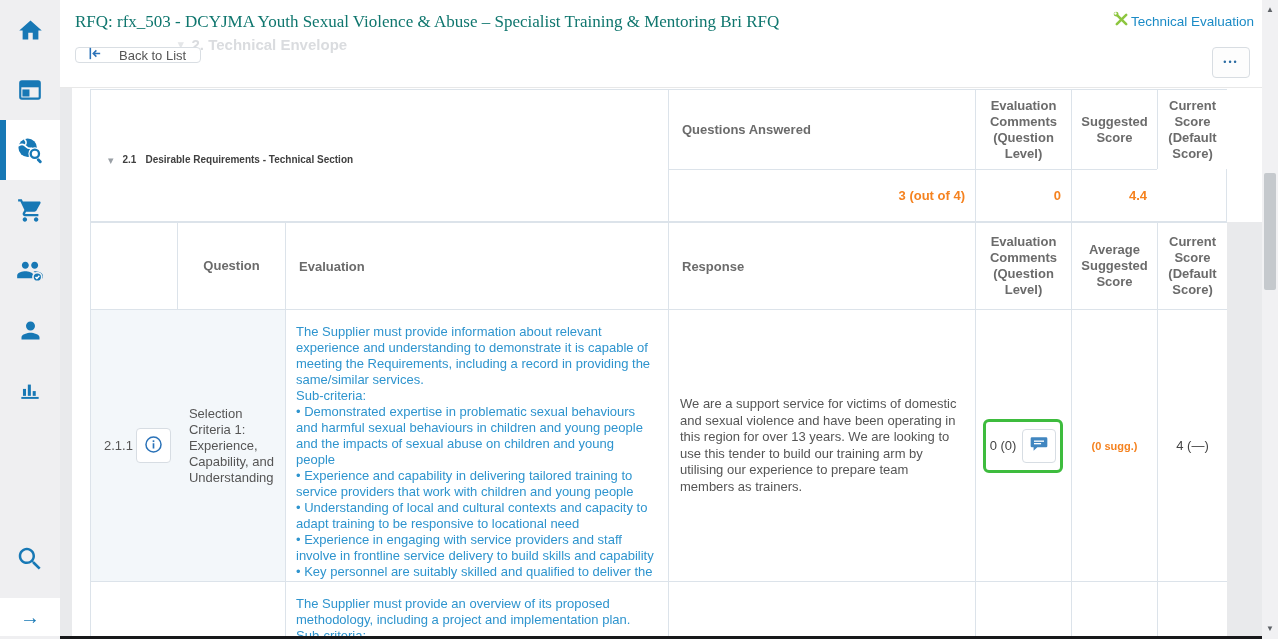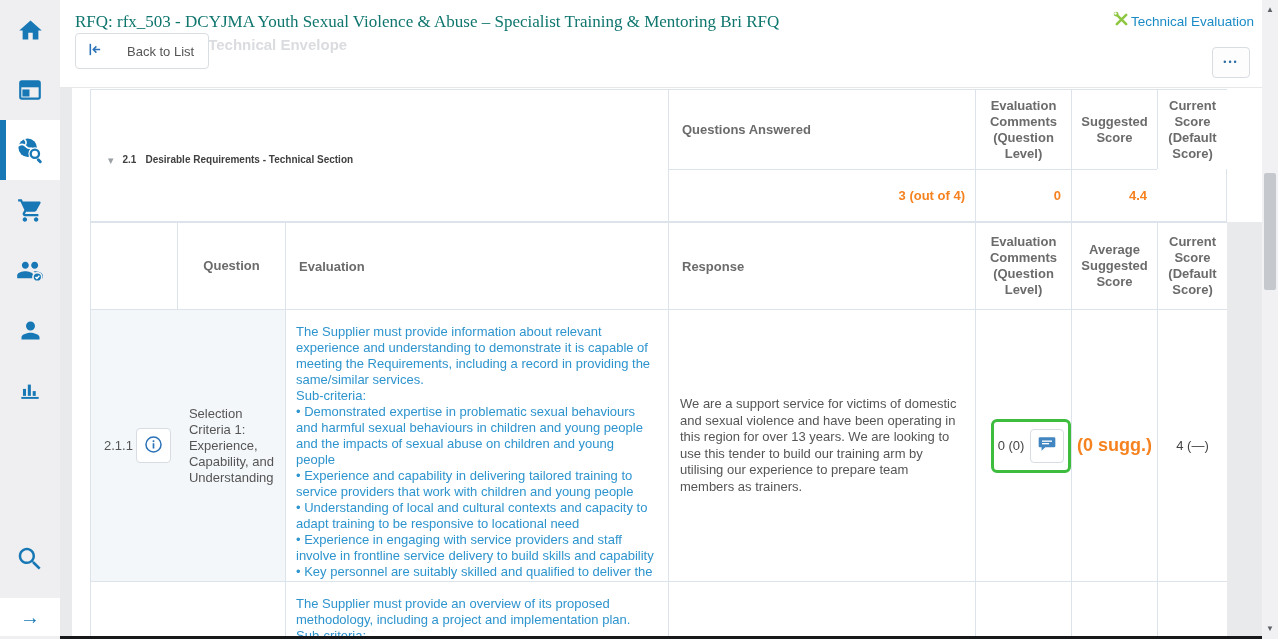--- a/index.html
+++ b/index.html
@@ -14,21 +14,21 @@
   .active-tile { position:absolute; left:0; top:120px; width:60px; height:60px; background:#ffffff; }
   .active-bar { position:absolute; left:0; top:120px; width:6px; height:60px; background:#1778b5; }
   .bottom-tile { position:absolute; left:0; top:598px; width:60px; height:38px; background:#ffffff; display:flex; align-items:center; justify-content:center; }
   .expand-arrow { color:#1778b5; font-size:20px; font-weight:bold; line-height:1; }
 
   
   .app-header { position:absolute; left:60px; top:0; width:1202px; height:88px; background:#fff; border-bottom:1px solid #e8e8e8; z-index:4; }
   .page-title { position:absolute; left:15px; top:12px; font-size:17px; color:#0f766e; white-space:nowrap;font-family:Liberation Serif, serif; }
   .ghost-crumb { position:absolute; left:118px; top:36px; font-size:15px; font-weight:bold; color:#dadcdf; z-index:1; display:flex; gap:8px; align-items:center; }
   .ghost-caret { color:#e4e6e8; font-size:11px; }
-  .back-btn { position:absolute; left:15px; top:33px; height:36px; padding:0 14px 0 10px; background:#fff; border:1px solid #d9dee3; border-radius:4px; display:flex; align-items:center; gap:24px; font-size:13px; color:#555; z-index:2; cursor:pointer; font-family:inherit; }
+  .back-btn { position:absolute; left:15px; top:47px; height:16px; padding:0 14px 0 10px; background:#fff; border:1px solid #d9dee3; border-radius:4px; display:flex; align-items:center; gap:16px; font-size:13px; color:#555; z-index:2; cursor:pointer; font-family:inherit; }
   .back-btn svg { color:#2a72b8; }
   .mode-flag { position:absolute; right:8px; top:10px; display:flex; align-items:center; gap:0; font-size:13.5px; color:#1b8bc6; }
   .more-btn { position:absolute; right:12px; top:47px; width:38px; height:31px; background:#fdfdfd; border:1px solid #d8dde2; border-radius:4px; color:#2d6da3; font-size:9px; letter-spacing:2px; text-align:center; line-height:29px; cursor:pointer; font-family:inherit; }
 
   
   .content { position:absolute; left:60px; top:88px; width:1202px; height:548px; background:#fff; overflow:hidden; }
   .gutter-left { position:absolute; left:0; top:0; width:12px; height:548px; background:#e9eaec; }
   .gutter-right { position:absolute; left:1167px; top:134px; width:35px; height:414px; background:#e9eaec; }
 
   .tbl { position:absolute; display:grid; background:#fff; border:1px solid #dce3ea; }
@@ -52,24 +52,24 @@
     grid-template-columns:86px 108px 383px 307px 96px 86px 70px; grid-template-rows:86px 272px 55px; }
   .merged2 { grid-column:1 / span 2; }
   .row-tint { background:#f3f7fa; }
   .qnum-cell { display:flex; align-items:center; padding-left:13px; }
   .qnum { font-size:13px; color:#555; }
   .info-btn { margin-left:3px; width:35px; height:35px; background:#fff; border:1px solid #d7dde3; border-radius:4px; display:flex; align-items:center; justify-content:center; color:#2a72b8; cursor:pointer; }
   .qtext { margin-left:18px; width:94px; font-size:13px; color:#555; line-height:16px; }
   .desc-cell { padding:14px 12px 0 10px; font-size:13px; line-height:16px; color:#2e94ce; white-space:pre-line; }
   .resp-cell { display:flex; align-items:center; padding:0 14px 0 11px; font-size:13px; line-height:16.5px; color:#555; }
   .eval-cell { display:flex; align-items:center; justify-content:flex-end; }
-  .highlight-box { margin-right:0px; width:80px; height:54px; border:3px solid #3ebc3e; border-radius:6px; display:flex; align-items:center; justify-content:center; gap:6px; background:#fff; }
+  .highlight-box { margin-right:8px; width:80px; height:54px; border:3px solid #3ebc3e; border-radius:6px; display:flex; align-items:center; justify-content:center; gap:6px; background:#fff; }
   .eval-val { font-size:13px; color:#444; }
   .comment-btn { width:34px; height:34px; background:#fff; border:1px solid #d7dde3; border-radius:4px; display:flex; align-items:center; justify-content:center; cursor:pointer; }
-  .sugg-cell { display:flex; align-items:center; justify-content:center; font-size:18px; font-weight:bold; color:#f5821f; }
+  .sugg-cell { display:flex; align-items:center; justify-content:center; font-size:11px; font-weight:bold; color:#f5821f; }
   .score-cell { display:flex; align-items:center; justify-content:center; font-size:13px; color:#444; }
 
   
   .bottom-bar { position:absolute; left:60px; top:636px; width:1202px; height:3px; background:#17181a; }
   .scrollbar { position:absolute; right:0; top:0; width:16px; height:639px; background:#f1f1f3; z-index:6; }
   .sb-arrow { position:absolute; left:0; width:16px; height:16px; color:#5f6368; font-size:8px; text-align:center; line-height:16px; cursor:pointer; }
   .sb-up { top:2px; } .sb-down { bottom:2px; }
   .sb-thumb { position:absolute; left:2px; top:173px; width:12px; height:117px; background:#c5c9cd; border-radius:2px; cursor:pointer; }
 </style>
 </head>

